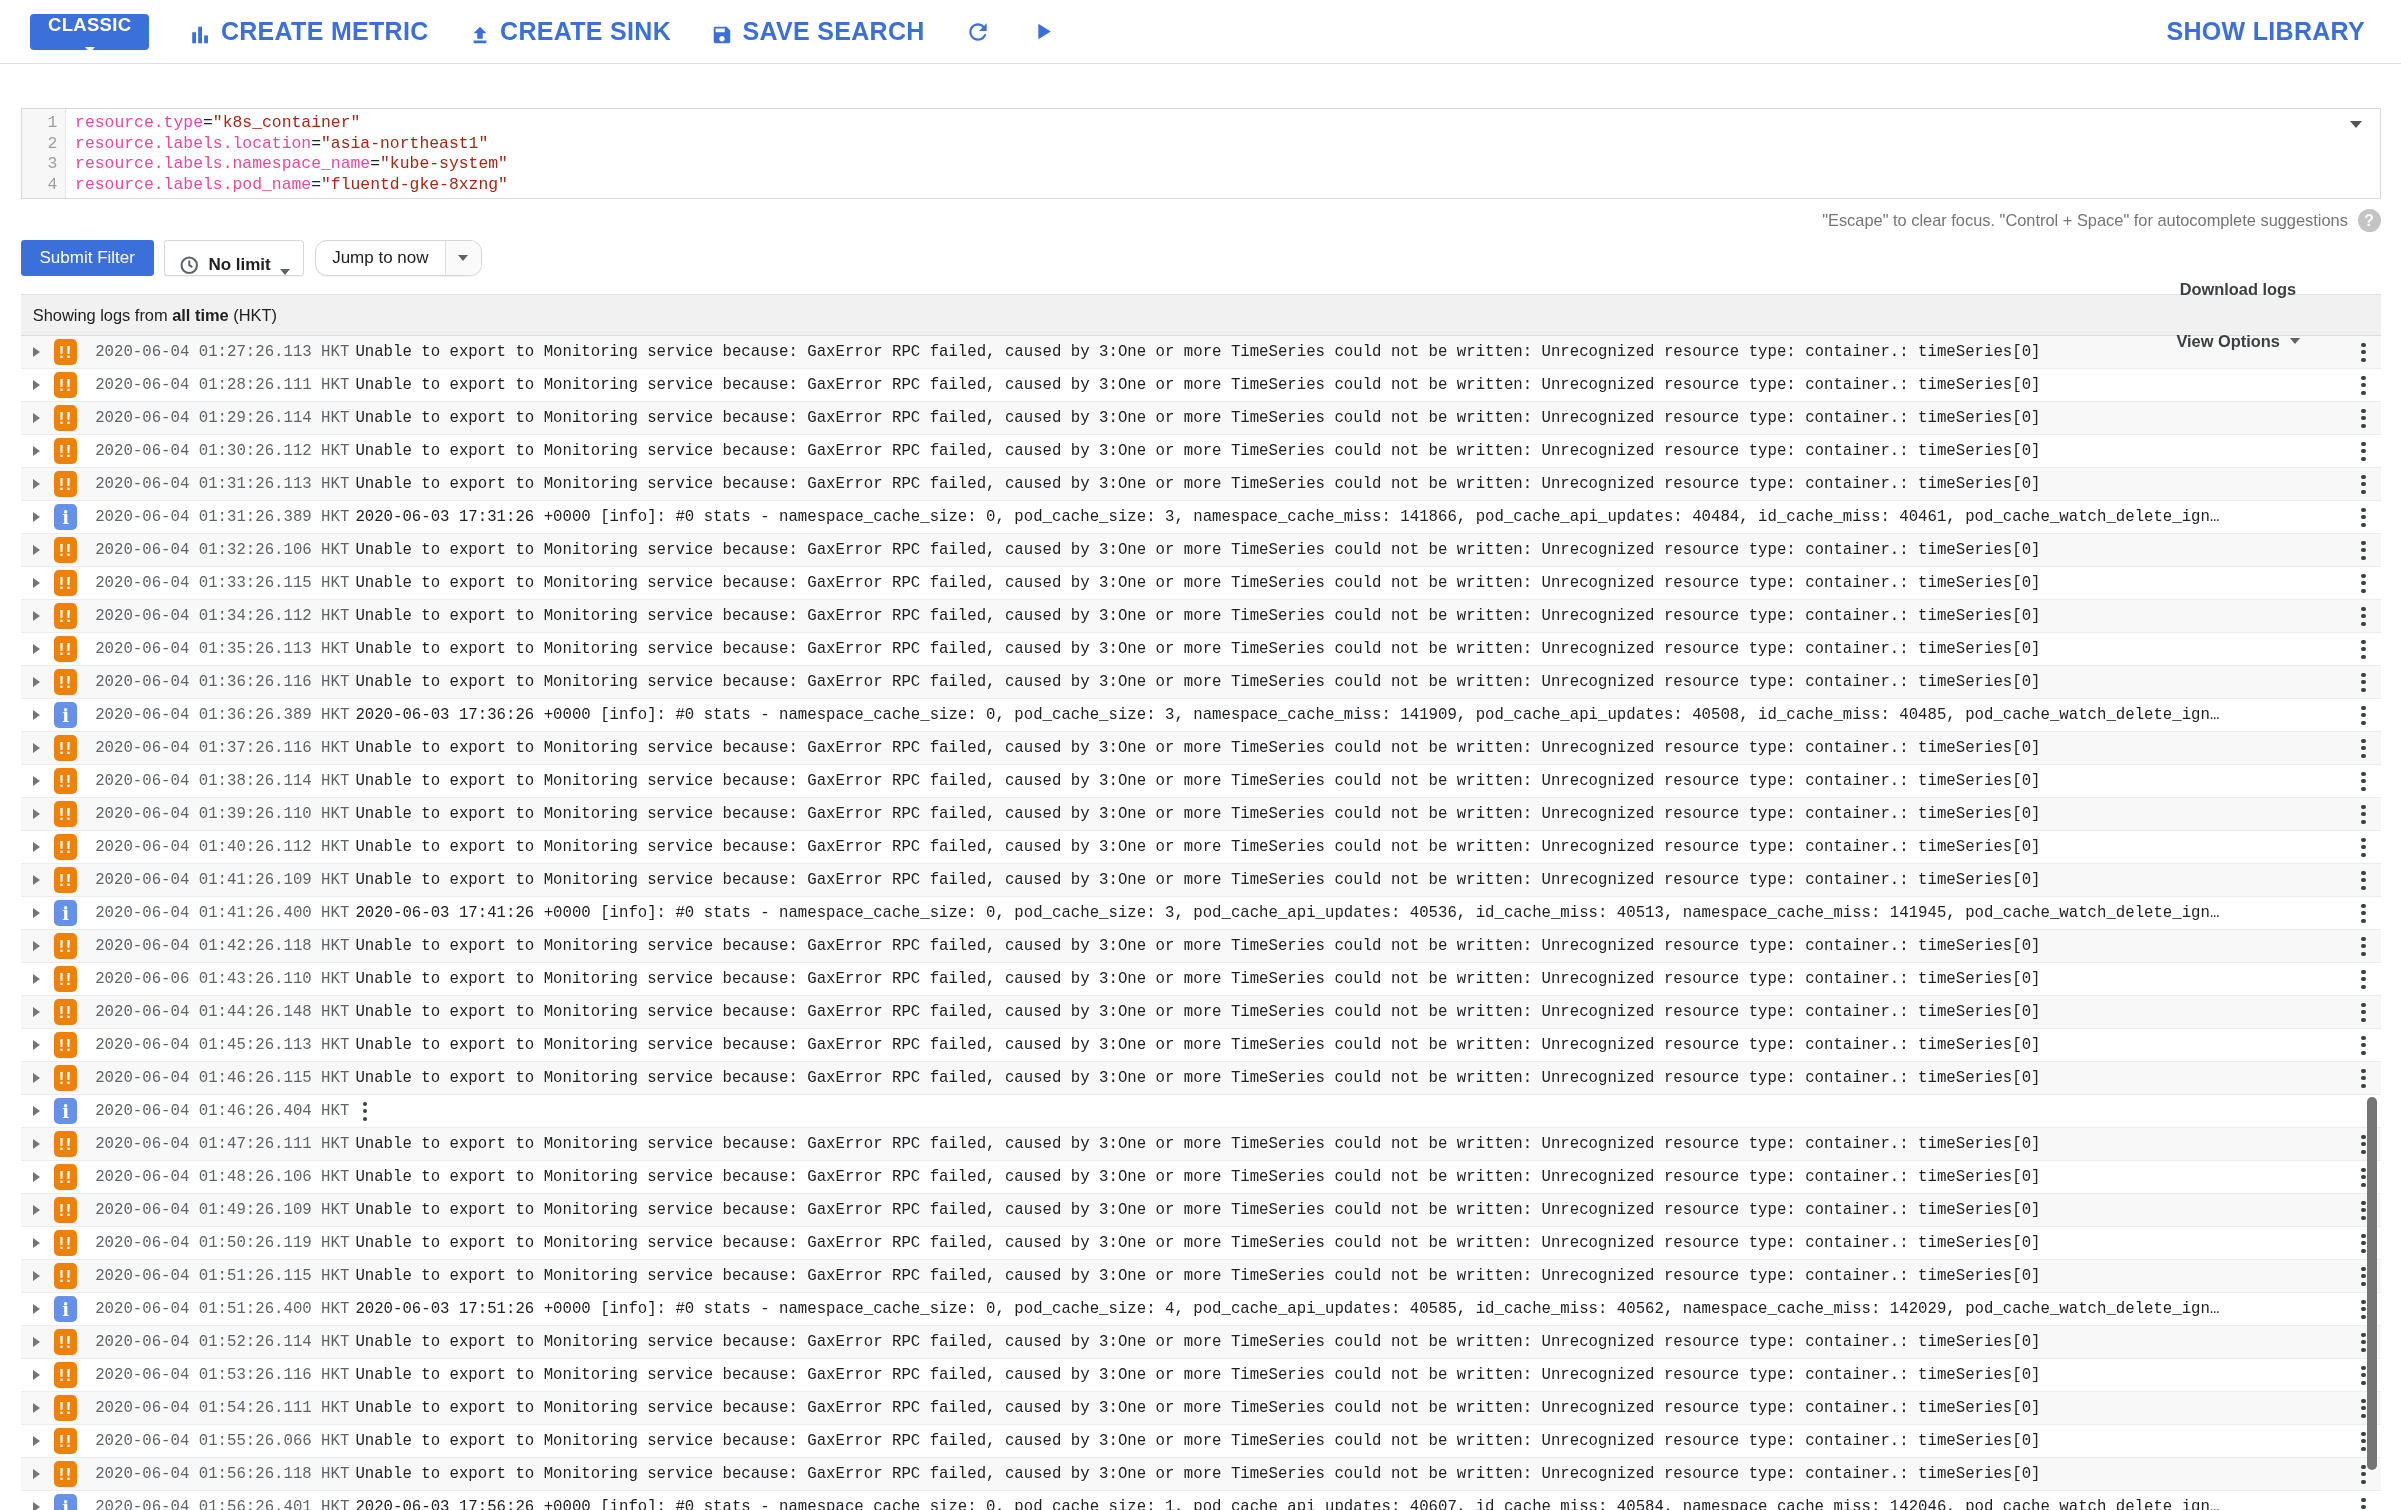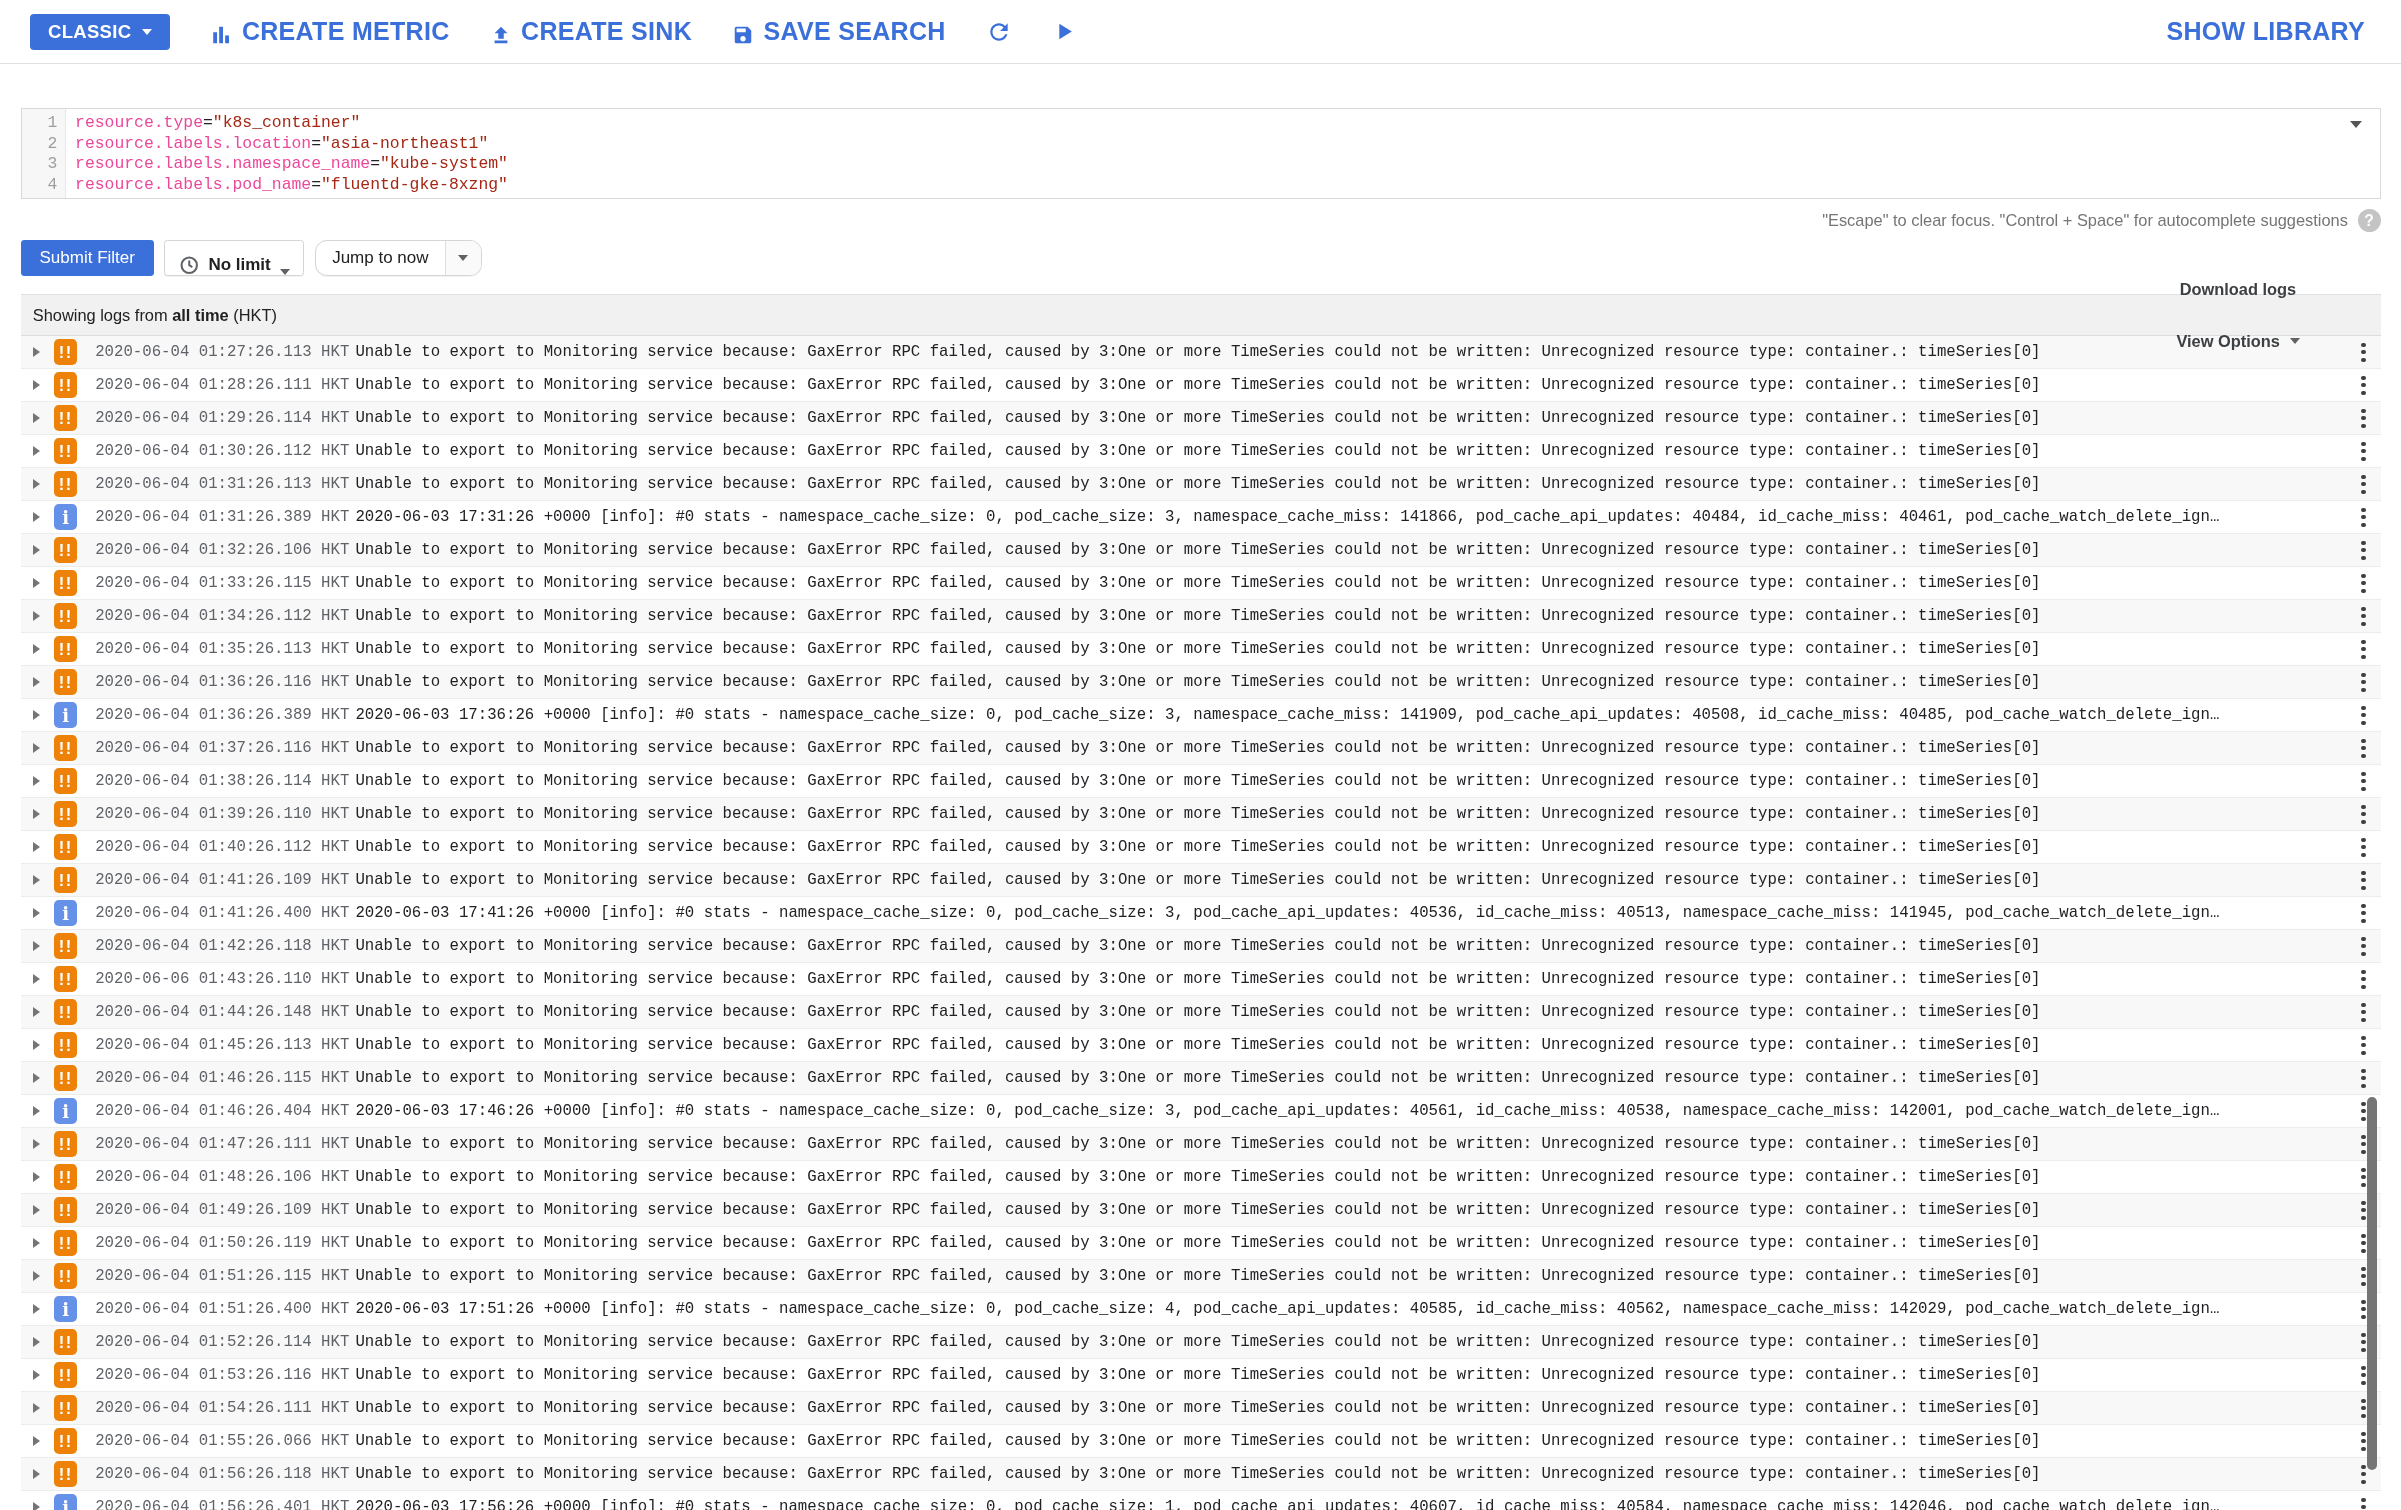--- a/index.html
+++ b/index.html
@@ -7,21 +7,21 @@
   body { font-family: "Liberation Sans", sans-serif; color:#202124; }
   #app { position:relative; width:2401px; height:1510px; overflow:hidden; background:#fff; }
 
   
   .toolbar { height:64px; display:flex; align-items:center; justify-content:space-between;
              border-bottom:1.4px solid #e0e0e0; padding:0 36px 0 30px; background:#fff; }
   .toolbar-left { display:flex; align-items:center; gap:40px; }
   .classic-btn { display:flex; align-items:center; gap:11px; background:var(--blue,#3b6fd9);
                  color:#fff; border:none; border-radius:4.1px; height:36px; padding:0 18px;
                  font-family:"Liberation Sans",sans-serif; font-size:18.5px; font-weight:bold;
-                 letter-spacing:0.3px; cursor:pointer; }
+                 letter-spacing:0.3px; cursor:pointer;flex-direction:column; }
   .tb-link { display:flex; align-items:flex-end; gap:9.6px; background:none; border:none;
              color:var(--blue,#3b6fd9); font-family:"Liberation Sans",sans-serif;
              font-size:25px; font-weight:bold; letter-spacing:0.3px; cursor:pointer; }
   .tb-icon-btn { background:none; border:none; cursor:pointer; display:flex; align-items:center; }
   .caret-down { width:0; height:0; border-left:6.2px solid transparent; border-right:6.2px solid transparent;
                 border-top:7.5px solid currentColor; display:inline-block; }
   .caret-small { border-left-width:5.5px; border-right-width:5.5px; border-top-width:6.8px; }
 
   
   .query-wrap { padding:44px 20.5px 0 20.5px; }
@@ -471,21 +471,20 @@
             <i></i>
             <i></i>
             <i></i>
           </span>
   </div>
 
   <div class="log-row">
     <span class="expand"></span>
     <span class="sev info">i</span>
     <span class="ts">2020-06-04 01:46:26.404 HKT</span>
-    <span class="msg">2020-06-03 17:46:26 +0000 [info]: #0 stats - namespace_cache_size: 0, pod_cache_size: 3, pod_cache_api_updates: 40561, id_cache_miss: 40538, namespace_cache_miss: 142001, pod_cache_watch_delete_ign…</span>
     <span class="kebab">
             <i></i>
             <i></i>
             <i></i>
           </span>
   </div>
 
   <div class="log-row alt">
     <span class="expand"></span>
     <span class="sev warn">!!</span>

